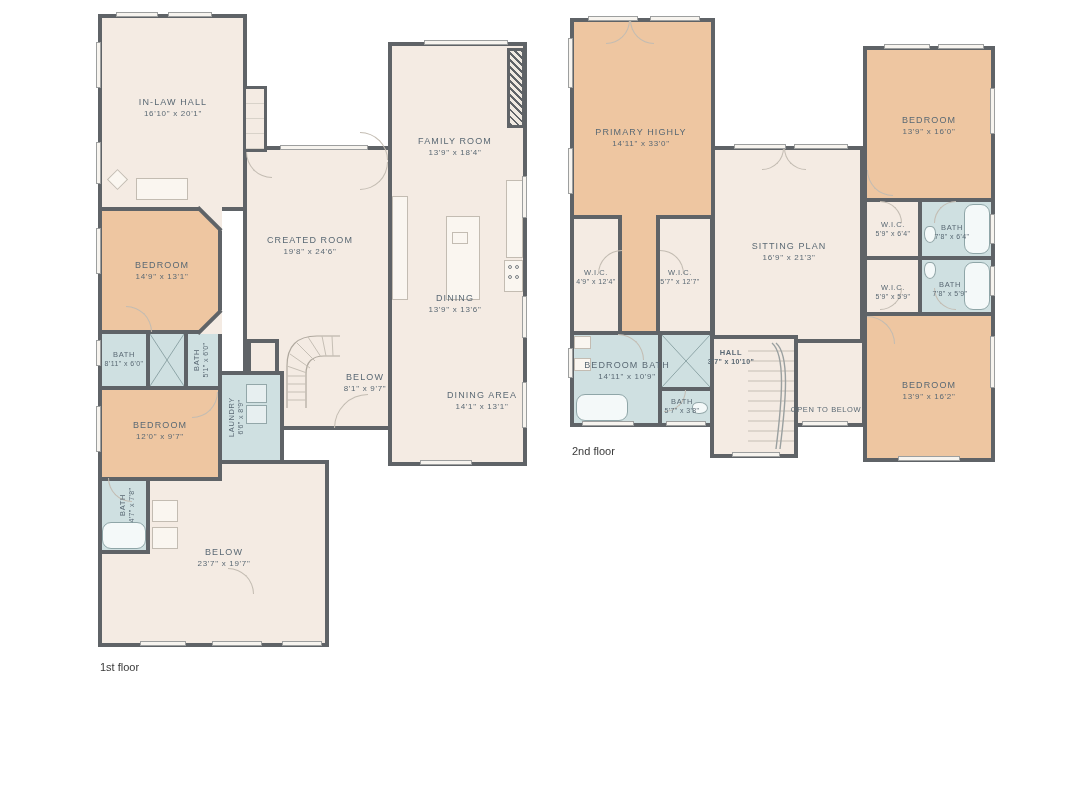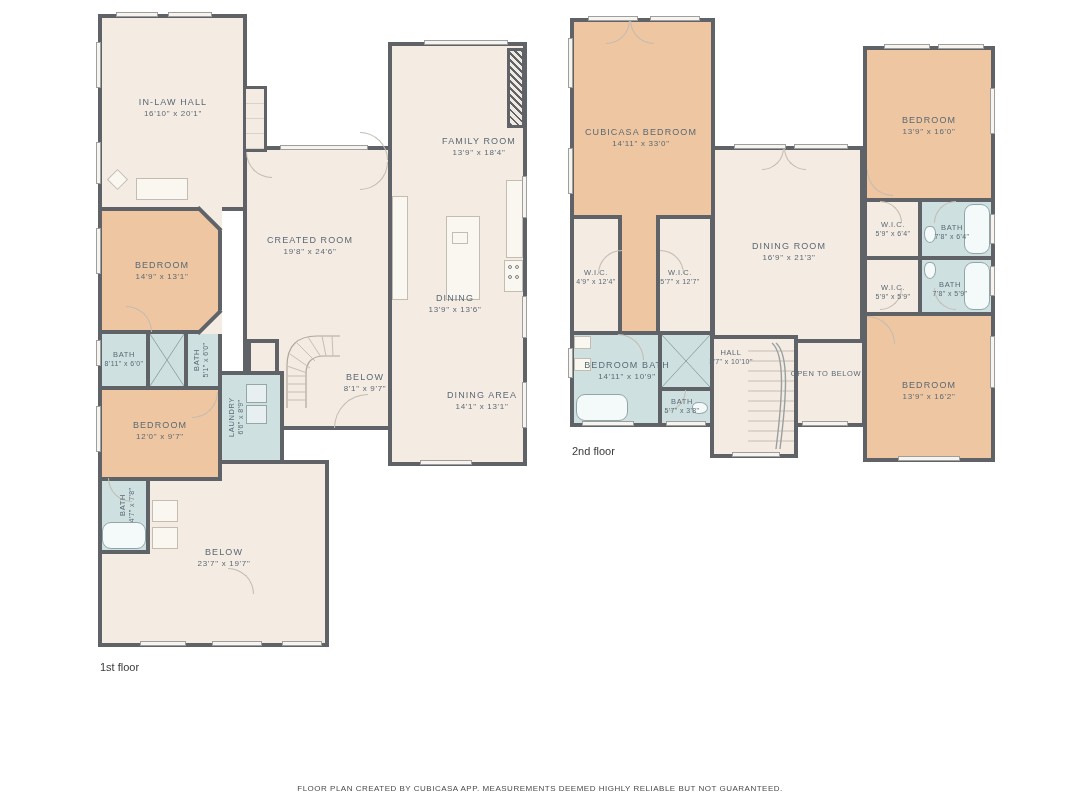--- a/index.html
+++ b/index.html
@@ -123,21 +123,21 @@
   <div class="arc tr" style="left:126px;top:306px;width:26px;height:26px;"></div>
   <div class="arc br" style="left:192px;top:392px;width:26px;height:26px;"></div>
   <div class="arc tl" style="left:334px;top:394px;width:34px;height:34px;"></div>
   <div class="arc tr" style="left:228px;top:568px;width:26px;height:26px;"></div>
   <div class="arc bl" style="left:108px;top:478px;width:24px;height:24px;"></div>
 
   <div class="rlabel" style="left:173px;top:107px;">
     <span class="rname">IN-LAW HALL</span>
       <span class="rdims">16'10" x 20'1"</span>
   </div>
-  <div class="rlabel" style="left:455px;top:146px;margin-left:24px;">
+  <div class="rlabel" style="left:455px;top:146px;">
     <span class="rname">FAMILY ROOM</span>
       <span class="rdims">13'9" x 18'4"</span>
   </div>
   <div class="rlabel" style="left:310px;top:245px;">
     <span class="rname">CREATED ROOM</span>
       <span class="rdims">19'8" x 24'6"</span>
   </div>
   <div class="rlabel" style="left:455px;top:303px;">
     <span class="rname">DINING</span>
       <span class="rdims">13'9" x 13'6"</span>
@@ -255,29 +255,29 @@
   <div class="arc tr" style="left:618px;top:334px;width:26px;height:26px;"></div>
   <div class="arc br" style="left:664px;top:390px;width:22px;height:22px;"></div>
   <div class="arc bl" style="left:867px;top:170px;width:26px;height:26px;"></div>
   <div class="arc tr" style="left:880px;top:201px;width:22px;height:22px;"></div>
   <div class="arc tl" style="left:934px;top:201px;width:22px;height:22px;"></div>
   <div class="arc br" style="left:880px;top:288px;width:22px;height:22px;"></div>
   <div class="arc bl" style="left:934px;top:288px;width:22px;height:22px;"></div>
   <div class="arc tr" style="left:867px;top:316px;width:28px;height:28px;"></div>
 
   <div class="rlabel" style="left:641px;top:137px;">
-    <span class="rname">CUBICASA BEDROOM</span>
+    <span class="rname">PRIMARY HIGHLY</span>
       <span class="rdims">14'11" x 33'0"</span>
   </div>
   <div class="rlabel" style="left:929px;top:125px;">
     <span class="rname">BEDROOM</span>
       <span class="rdims">13'9" x 16'0"</span>
   </div>
   <div class="rlabel" style="left:789px;top:251px;">
-    <span class="rname">DINING ROOM</span>
+    <span class="rname">SITTING PLAN</span>
       <span class="rdims">16'9" x 21'3"</span>
   </div>
   <div class="rlabel sm" style="left:596px;top:276px;">
     <span class="rname">W.I.C.</span>
       <span class="rdims">4'9" x 12'4"</span>
   </div>
   <div class="rlabel sm" style="left:680px;top:276px;">
     <span class="rname">W.I.C.</span>
       <span class="rdims">5'7" x 12'7"</span>
   </div>
@@ -298,27 +298,26 @@
       <span class="rdims">7'8" x 5'9"</span>
   </div>
   <div class="rlabel" style="left:627px;top:370px;">
     <span class="rname">BEDROOM BATH</span>
       <span class="rdims">14'11" x 10'9"</span>
   </div>
   <div class="rlabel sm" style="left:682px;top:405px;">
     <span class="rname">BATH</span>
       <span class="rdims">5'7" x 3'8"</span>
   </div>
-  <div class="rlabel sm" style="left:731px;top:356px;">
+  <div class="rlabel sm" style="left:731px;top:356px;font-weight:bold;">
     <span class="rname">HALL</span>
       <span class="rdims">3'7" x 10'10"</span>
   </div>
-  <div class="rlabel sm" style="left:826px;top:373px;text-align:center;">
+  <div class="rlabel sm" style="left:826px;top:409px;text-align:center;">
     <span class="rname">OPEN TO BELOW</span>
   </div>
   <div class="rlabel" style="left:929px;top:390px;">
     <span class="rname">BEDROOM</span>
       <span class="rdims">13'9" x 16'2"</span>
   </div>
   <div class="fcap" style="left:572px;top:445px;">2nd floor</div>
 
-  <div class="footer">FLOOR PLAN CREATED BY CUBICASA APP. MEASUREMENTS DEEMED HIGHLY RELIABLE BUT NOT GUARANTEED.</div>
 </div>
 
 </body></html>

